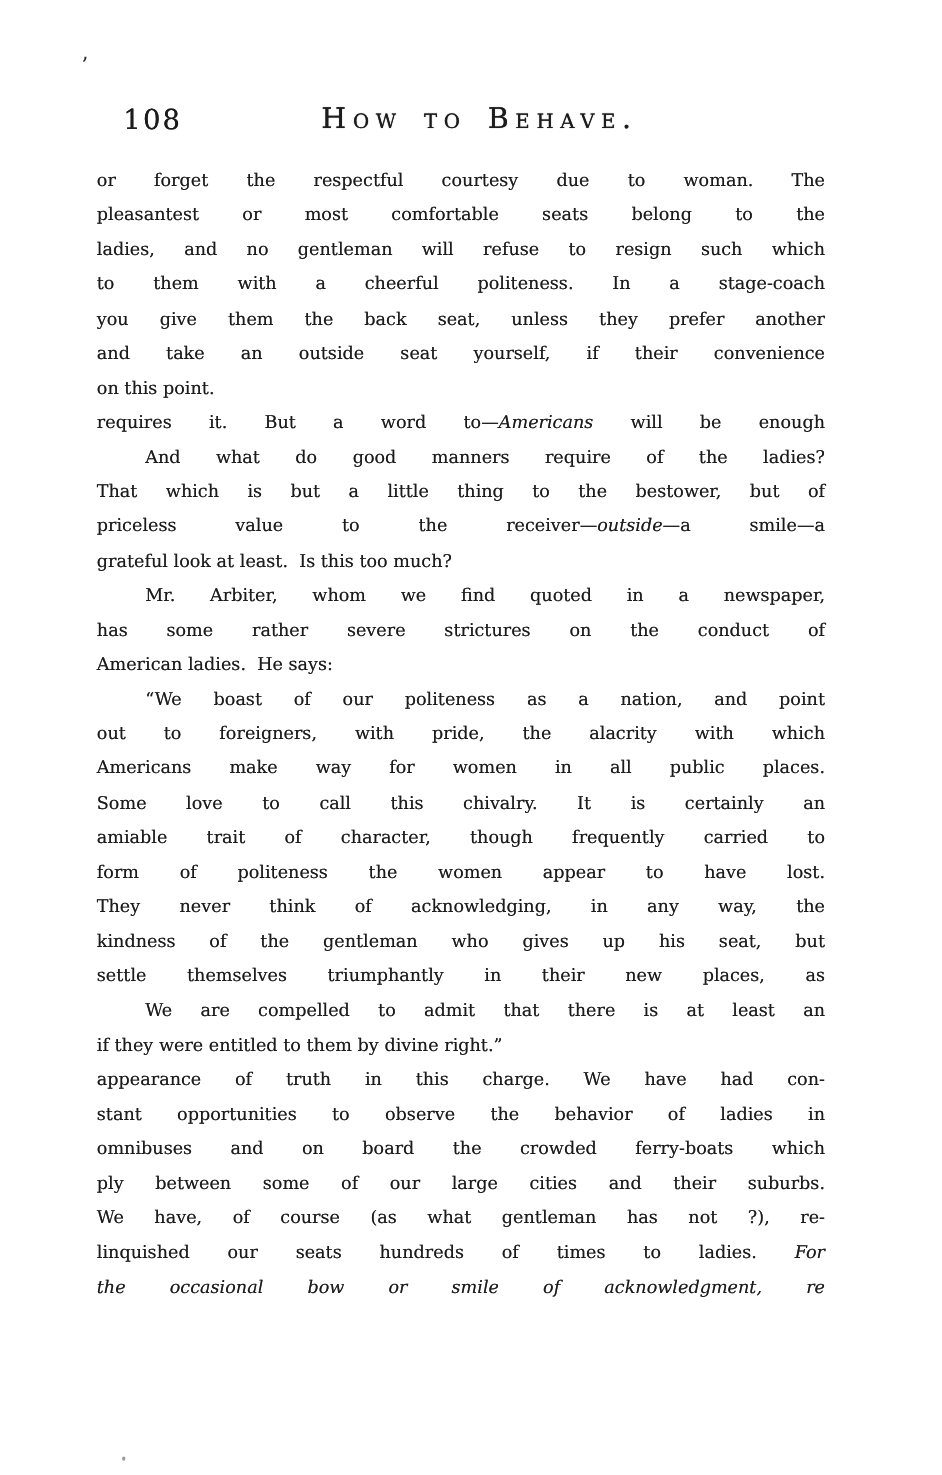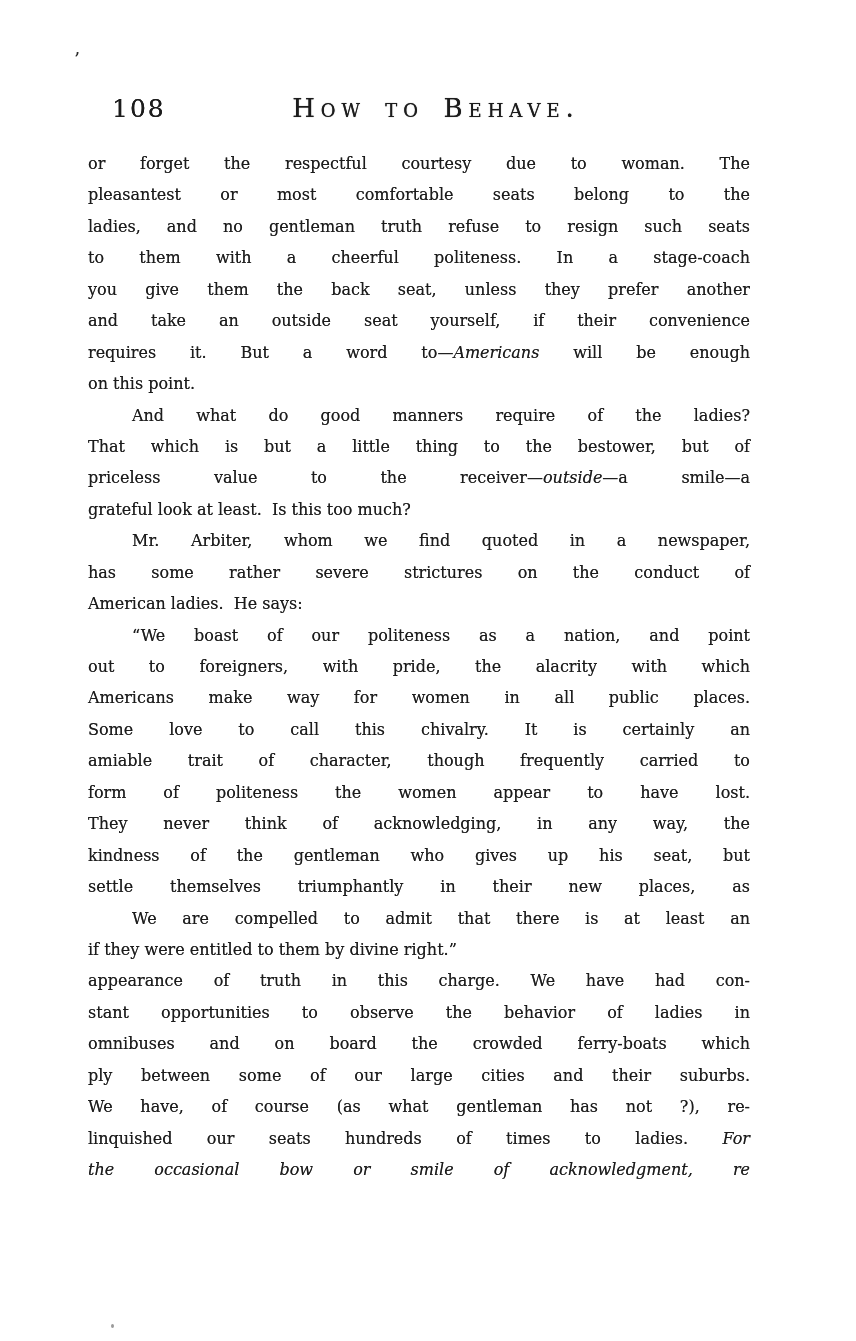--- a/index.html
+++ b/index.html
@@ -78,26 +78,26 @@
 <div class="sheet">
   <span class="artifact-top">’</span>
 
   <span class="pagenum">108</span>
 
   <div class="title">How to Behave.</div>
 
   <div class="body">
       <div class="line"><span>or forget the respectful courtesy due to woman.  The</span></div>
       <div class="line"><span>pleasantest or most comfortable seats belong to the</span></div>
-      <div class="line"><span>ladies, and no gentleman truth refuse to resign such seats</span></div>
+      <div class="line"><span>ladies, and no gentleman will refuse to resign such which</span></div>
       <div class="line"><span>to them with a cheerful politeness.  In a stage-coach</span></div>
       <div class="line"><span>you give them the back seat, unless they prefer another</span></div>
       <div class="line"><span>and take an outside seat yourself, if their convenience</span></div>
+      <div class="line end"><span>on this point.</span></div>
       <div class="line"><span>requires it.  But a word to—</span><span class="it">Americans</span><span> will be enough</span></div>
-      <div class="line end"><span>on this point.</span></div>
       <div class="line indent"><span>And what do good manners require of the ladies?</span></div>
       <div class="line"><span>That which is but a little thing to the bestower, but of</span></div>
       <div class="line"><span>priceless value to the receiver—</span><span class="it">outside</span><span>—a smile—a</span></div>
       <div class="line end"><span>grateful look at least.&nbsp; Is this too much?</span></div>
       <div class="line indent"><span>Mr. Arbiter, whom we find quoted in a newspaper,</span></div>
       <div class="line"><span>has some rather severe strictures on the conduct of</span></div>
       <div class="line end"><span>American ladies.&nbsp; He says:</span></div>
       <div class="line indent"><span>“We boast of our politeness as a nation, and point</span></div>
       <div class="line"><span>out to foreigners, with pride, the alacrity with which</span></div>
       <div class="line"><span>Americans make way for women in all public places.</span></div>

